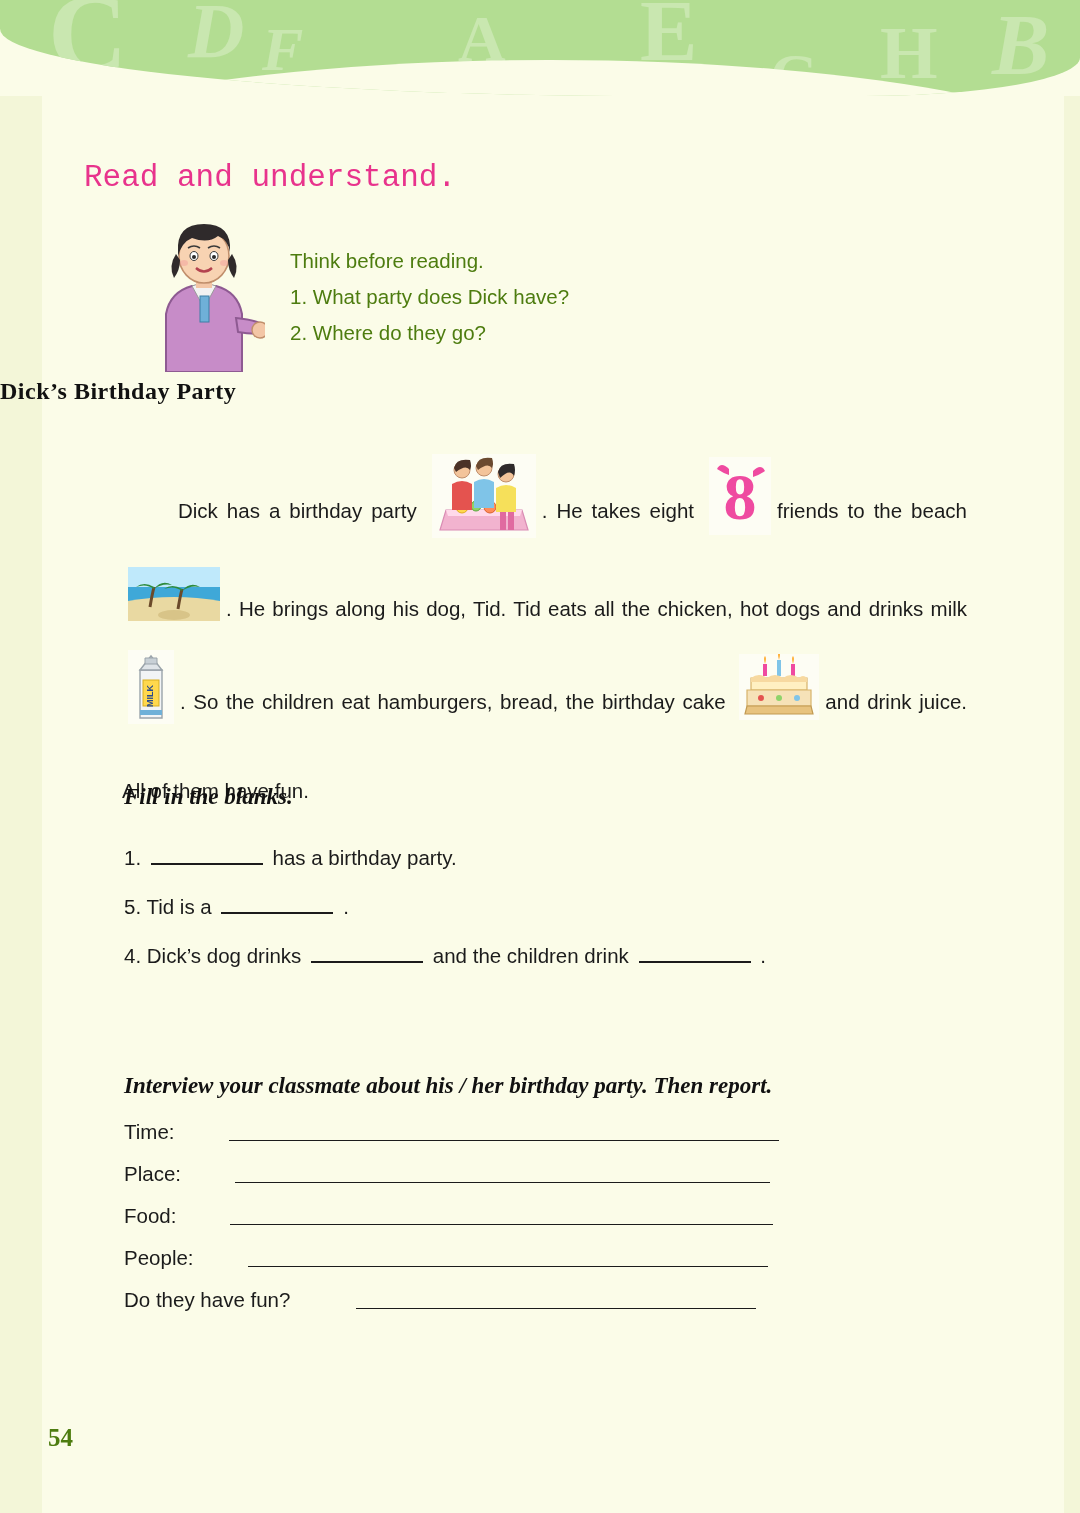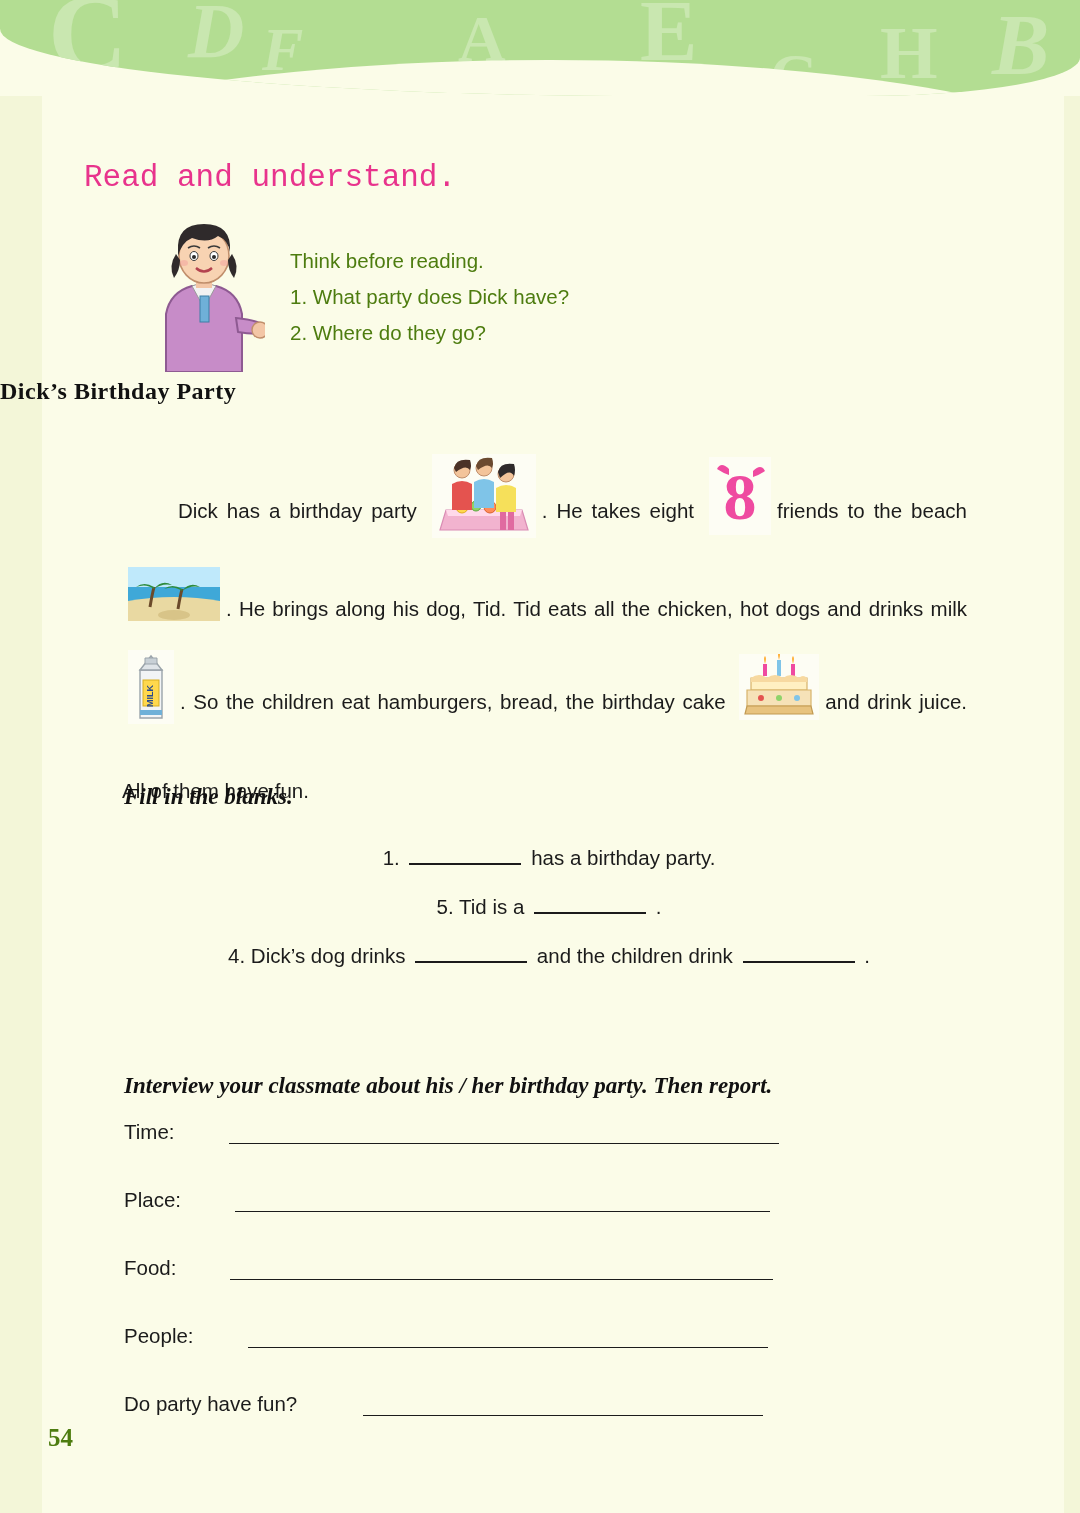--- a/index.html
+++ b/index.html
@@ -132,41 +132,41 @@
   #fill-head { left: 124px; top: 784px; }
   #interview-head { left: 124px; top: 1073px; }
 
   .blanks {
     position: absolute;
     left: 124px; top: 845px;
     width: 850px;
     font-size: 20.5px;
     color: #1b1b1b;
   }
-  .blanks .q { margin-bottom: 24px; text-align: center; }
+  .blanks .q { margin-bottom: 24px; }
   .ul-short {
     display: inline-block;
     width: 112px;
     border-bottom: 2px solid #1b1b1b;
     height: 18px;
     margin: 0 4px;
     vertical-align: baseline;
   }
 
   .interview {
     position: absolute;
     left: 124px; top: 1120px;
     width: 860px;
     font-size: 20.5px;
     color: #1b1b1b;
   }
   .interview .row {
     display: flex;
-    align-items: flex-end;
-    margin-bottom: 44px;
+    align-items: center;
+    margin-bottom: 18px;
     gap: 44px;
   }
   .interview .lbl { white-space: nowrap; }
   .interview .ul-long {
     flex: 0 0 auto;
     height: 16px;
     border-bottom: 1.6px solid #1b1b1b;
     margin-left: 10px;
   }
 
@@ -369,20 +369,20 @@
     </div>
     <div class="row">
       <span class="lbl">Food:</span>
       <span class="ul-long" style="width:543px;"></span>
     </div>
     <div class="row">
       <span class="lbl">People:</span>
       <span class="ul-long" style="width:520px;"></span>
     </div>
     <div class="row">
-      <span class="lbl">Do party have fun?</span>
+      <span class="lbl">Do they have fun?</span>
       <span class="ul-long" style="width:400px; margin-left:22px;"></span>
     </div>
   </div>
 
   <div class="page-number">54</div>
 
 </div>
 
 </body></html>

